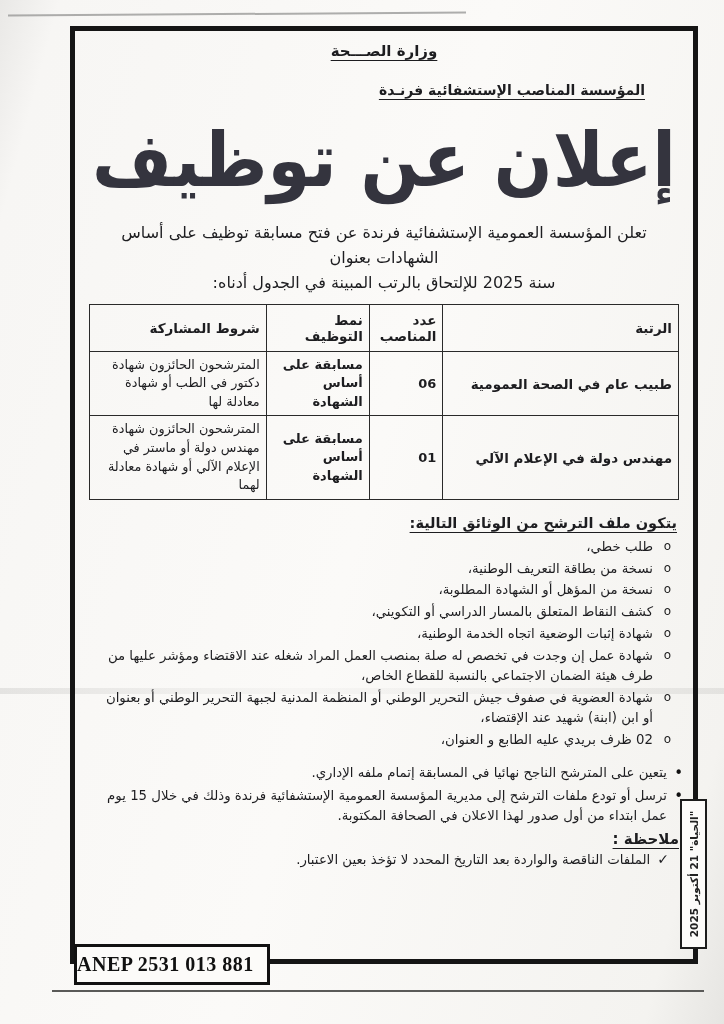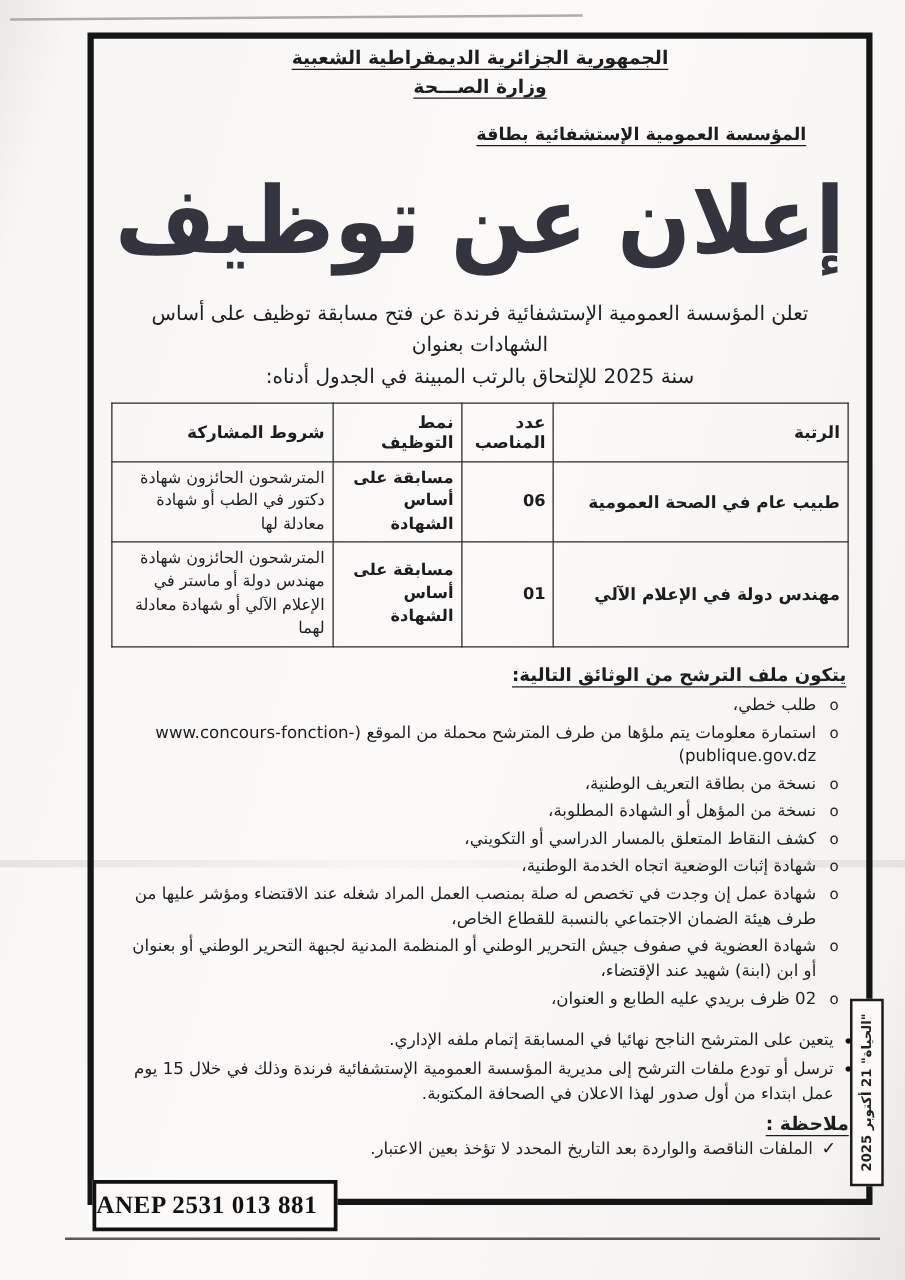--- a/index.html
+++ b/index.html
@@ -104,26 +104,25 @@
 </style>
 </head>
 <body>
 
 <div class="artifact-line-top"></div>
 <div class="artifact-smudge"></div>
 
 <div class="frame">
 
   <div class="head-center">
-    <div class="republic">الجمهورية الجزائرية الديمقراطية الشعبية</div>
     <div class="ministry">وزارة الصـــحة</div>
   </div>
 
   <div class="head-right">
-    <div>المؤسسة العمومية الإستشفائية بطاقة</div>
+    <div>المؤسسة المناصب الإستشفائية فرنـدة</div>
   </div>
 
   <h1 class="big-title">إعلان عن توظيف</h1>
 
   <div class="intro">
     <div>تعلن المؤسسة العمومية الإستشفائية فرندة عن فتح مسابقة توظيف على أساس الشهادات بعنوان</div>
     <div>سنة 2025 للإلتحاق بالرتب المبينة في الجدول أدناه:</div>
   </div>
 
   <table class="jobs" dir="rtl">
@@ -154,21 +153,20 @@
         <td class="mode-cell">مسابقة على أساس الشهادة</td>
         <td class="cond-cell">المترشحون الحائزون شهادة مهندس دولة أو ماستر في الإعلام الآلي أو شهادة معادلة لهما</td>
       </tr>
     </tbody>
   </table>
 
   <div class="docs-heading">يتكون ملف الترشح من الوثائق التالية:</div>
 
   <ul class="docs">
     <li>طلب خطي،</li>
-    <li>استمارة معلومات يتم ملؤها من طرف المترشح محملة من الموقع (www.concours-fonction-publique.gov.dz)</li>
     <li>نسخة من بطاقة التعريف الوطنية،</li>
     <li>نسخة من المؤهل أو الشهادة المطلوبة،</li>
     <li>كشف النقاط المتعلق بالمسار الدراسي أو التكويني،</li>
     <li>شهادة إثبات الوضعية اتجاه الخدمة الوطنية،</li>
     <li>شهادة عمل إن وجدت في تخصص له صلة بمنصب العمل المراد شغله عند الاقتضاء ومؤشر عليها من طرف هيئة الضمان الاجتماعي بالنسبة للقطاع الخاص،</li>
     <li>شهادة العضوية في صفوف جيش التحرير الوطني أو المنظمة المدنية لجبهة التحرير الوطني أو بعنوان أو ابن (ابنة) شهيد عند الإقتضاء،</li>
     <li>02 ظرف بريدي عليه الطابع و العنوان،</li>
   </ul>
 
   <ul class="instructions">

